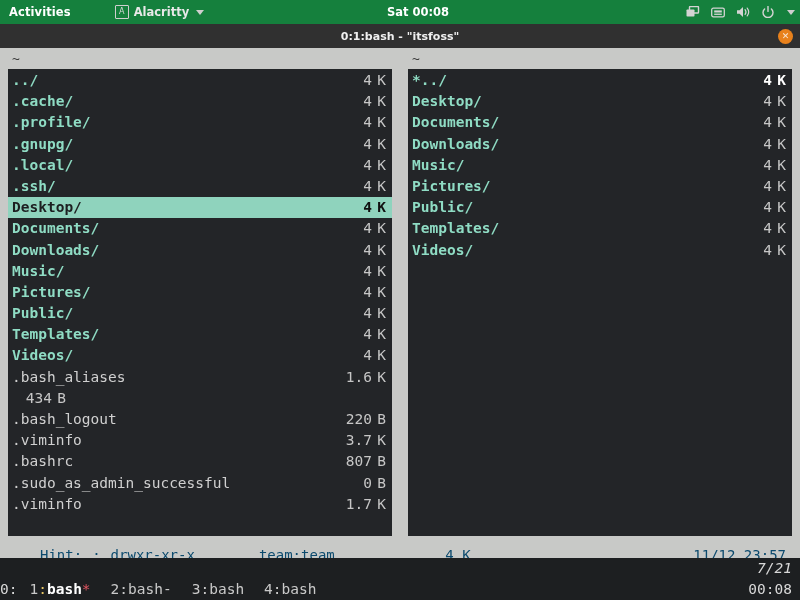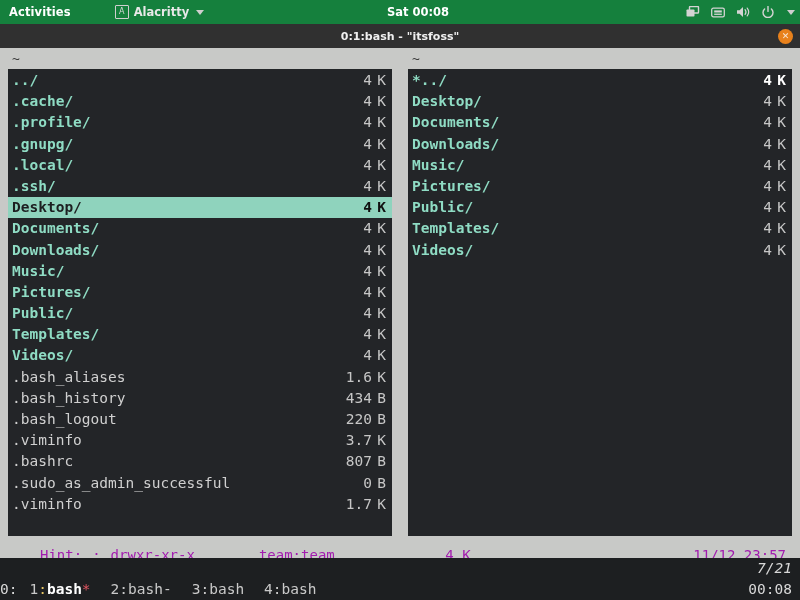--- a/index.html
+++ b/index.html
@@ -205,21 +205,21 @@
   .row.marked .size   { color: #ffffff; font-weight: bold; }
 
   
   .statusline {
     position: absolute;
     left: 0;
     top: 488px;
     width: 800px;
     height: 38px;
     background: #c8c9c7;
-    color: #a21caf;
+    color: #0c4a6e;
     font-size: 14px;
     line-height: 22px;
     display: flex;
     align-items: center;
     box-sizing: border-box;
     padding: 0 14px 0 14px;
   }
   .st-hint  { flex: 0 0 auto; padding-left: 26px; }
   .st-perm  { flex: 0 0 auto; padding-left: 10px; }
   .st-owner { flex: 0 0 auto; padding-left: 64px; }
@@ -390,21 +390,20 @@
               </div>
               <div class="row">
                 <span class="name dir">Videos/</span>
                 <span class="size size-dim"><span>4</span><span class="unit">K</span></span>
               </div>
               <div class="row">
                 <span class="name file">.bash_aliases</span>
                 <span class="size size-dim"><span>1.6</span><span class="unit">K</span></span>
               </div>
               <div class="row">
-                <span class="name file">.bash_history</span>
                 <span class="size size-dim"><span>434</span><span class="unit">B</span></span>
               </div>
               <div class="row">
                 <span class="name file">.bash_logout</span>
                 <span class="size size-dim"><span>220</span><span class="unit">B</span></span>
               </div>
               <div class="row">
                 <span class="name file">.viminfo</span>
                 <span class="size size-dim"><span>3.7</span><span class="unit">K</span></span>
               </div>

